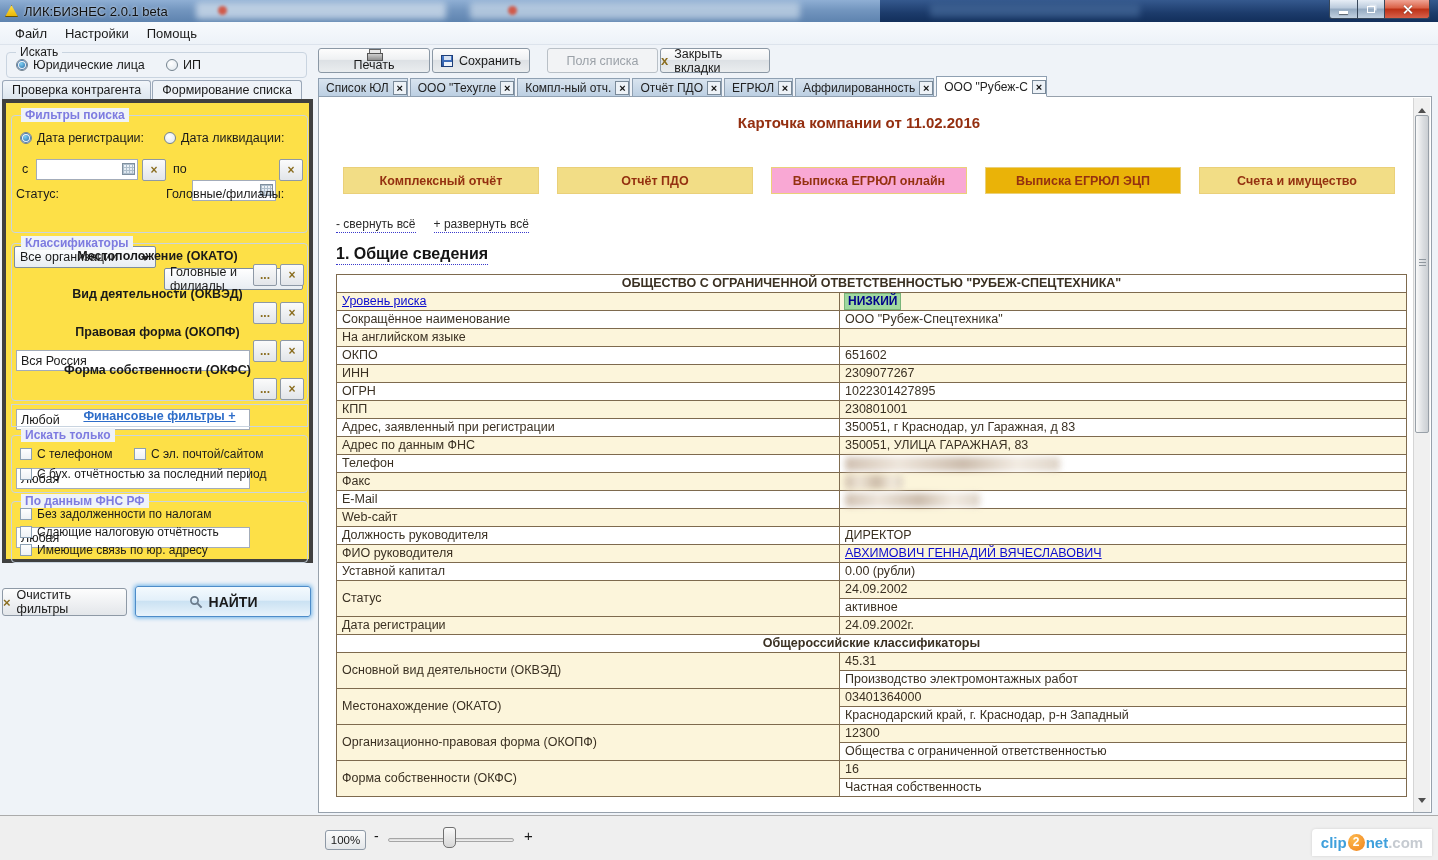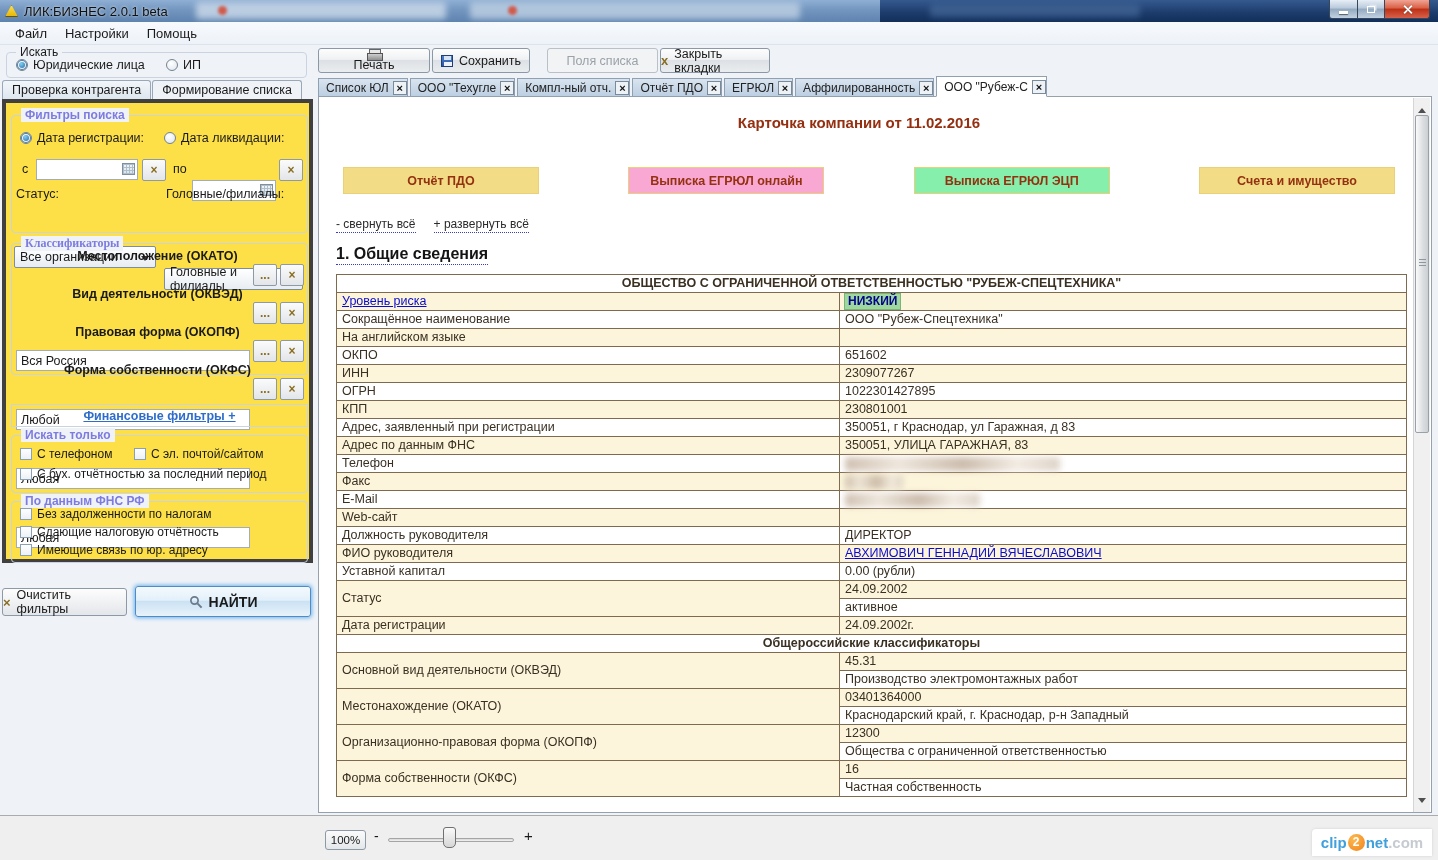--- a/index.html
+++ b/index.html
@@ -231,21 +231,21 @@
   <div class="sbtn abs" style="left:273px; top:56px; width:24px; height:22px;">×</div>
   <span class="abs" style="left:10px; top:84px; font-size:12.5px;">Статус:</span>
   <span class="abs" style="left:160px; top:84px; font-size:12.5px;">Головные/филиалы:</span>
   <div class="combo abs" style="left:8px; top:101px; width:142px;">
       <span>Все организации</span>
     </div>
   <div class="combo abs" style="left:158px; top:101px; width:139px;">
       <span>Головные и филиалы</span>
     </div>
 
-  <div class="groupbox" style="left:5px; top:140px; width:297px; height:132px;font-family:Liberation Serif, serif;">
+  <div class="groupbox" style="left:5px; top:140px; width:297px; height:158px;">
     <span class="gb-label violet">Классификаторы</span>
   </div>
   <div id="classifier-items">
       <div class="clf-label abs" style="left: 0px; top: 146px;">Местоположение (ОКАТО)</div>
       <div class="tinput abs" style="left: 10px; top: 161px; width: 234px;">
         <span>Вся Россия</span>
       </div>
       <div class="sbtn abs" style="left: 247px; top: 161px; width: 24px; height: 22px;">...</div>
       <div class="sbtn abs" style="left: 274px; top: 161px; width: 24px; height: 22px;">×</div>
       <div class="clf-label abs" style="left: 0px; top: 184px;">Вид деятельности (ОКВЭД)</div>
@@ -364,23 +364,24 @@
     </div>
     <div class="dtab active">
       <span>ООО "Рубеж-С</span>
       <span class="x">×</span>
     </div>
   </div>
 
 <div id="content">
   <div id="card-title" style="color: rgb(148, 47, 16);">Карточка компании от 11.02.2016</div>
   <div id="action-row">
+      <div class="abtn" style="background: rgb(242, 221, 134);">Комплексный отчёт</div>
       <div class="abtn" style="background: rgb(242, 221, 134);">Отчёт ПДО</div>
       <div class="abtn" style="background: #f9a8d4;">Выписка ЕГРЮЛ онлайн</div>
-      <div class="abtn" style="background: #86efac;">Выписка ЕГРЮЛ ЭЦП</div>
+      <div class="abtn" style="background: #eab308;">Выписка ЕГРЮЛ ЭЦП</div>
       <div class="abtn" style="background: rgb(242, 221, 134);">Счета и имущество</div>
     </div>
   <div id="links-row">
     <span class="dotlink">- свернуть всё</span>
     <span class="dotlink">+ развернуть всё</span>
   </div>
   <div id="section-head">1. Общие сведения</div>
   <table id="info-table">
       <tbody id="table-body">
         <tr class="section">

